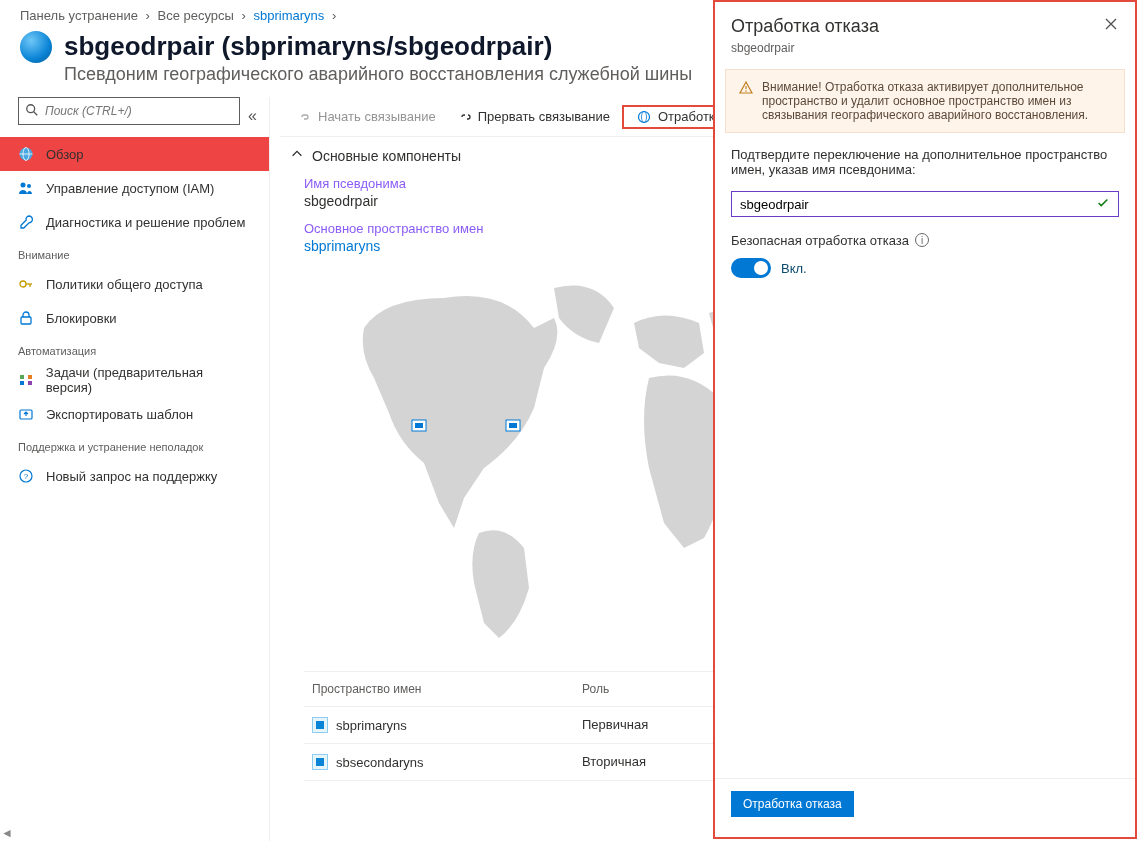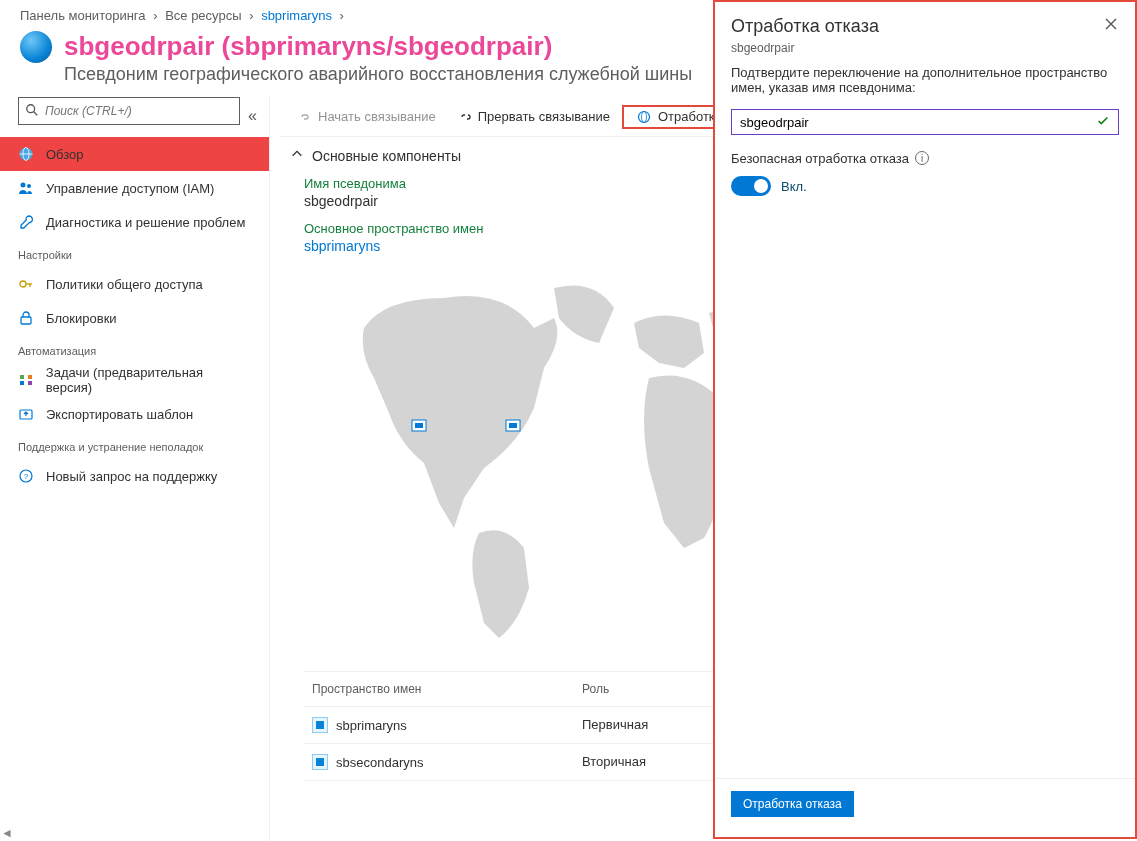--- a/index.html
+++ b/index.html
@@ -21,21 +21,21 @@
   }
   .breadcrumb .sep { margin: 0 4px; color: #605e5c; }
   .breadcrumb .link { color: #0078d4; }
 
   .page-header { display: flex; align-items: flex-start; padding: 4px 20px 12px; }
   .globe-icon {
     width: 32px; height: 32px; border-radius: 50%;
     background: radial-gradient(circle at 35% 30%, #6fc7f7, #0a84d6 60%, #065a94);
     margin-right: 12px; position: relative; flex: 0 0 32px;
   }
-  .page-title { font-size: 26px; font-weight: 600; color: #ec4899; }
+  .page-title { font-size: 26px; font-weight: 600; color: #0f172a; }
   .page-sub { font-size: 18px; color: #605e5c; margin-top: 2px; }
 
   .layout { display: flex; height: calc(841px - 90px); }
   .sidebar { width: 270px; flex: 0 0 270px; border-right: 1px solid #eee; }
   .main { flex: 1; position: relative; padding: 0 10px 0 10px; }
 
   .search-wrap { display: flex; align-items: flex-end; gap: 8px; padding: 0 12px 8px 18px; }
   .search-box {
     flex: 1; border: 1px solid #605e5c; height: 28px;
     display: flex; align-items: center; padding: 0 6px;
@@ -60,21 +60,21 @@
   }
   .tool-btn { display: flex; align-items: center; gap: 6px; padding: 0 8px; color: #949494; font-size: 13px; cursor: pointer; height: 100%; }
   .tool-btn.enabled { color: #323130; }
   .tool-btn .ti { width: 16px; height: 16px; display:inline-flex; }
   .tool-highlight { border: 2px solid #e34a3b; padding: 2px 4px; }
 
   .essentials-hdr { display: flex; align-items: center; gap: 8px; padding: 10px 10px 4px; font-size: 14px; }
   .chev { display:inline-block; transform: rotate(0); }
 
   .kv-block { padding: 8px 24px 4px; }
-  .kv-label { font-size: 13px; color: #15803d; }
+  .kv-label { font-size: 13px; color: #8b5cf6; }
   .kv-val { font-size: 14px; color: #323130; margin-top: 2px; }
   .kv-val.link { color: #0078d4; }
 
   .map-wrap { padding: 10px 24px; }
   .map-svg { width: 680px; height: 380px; }
   .map-pin { fill:#fff; stroke:#0078d4; stroke-width:1; }
   .map-pin-inner { fill:#0078d4; }
 
   .ns-table { margin: 10px 24px 0; border-top: 1px solid #eee; }
   .ns-head, .ns-row { display: flex; padding: 10px 8px; border-bottom: 1px solid #eee; }
@@ -123,21 +123,21 @@
 
   .blade-footer { margin-top:auto; border-top:1px solid #eee; padding: 12px 16px 20px; }
   .primary-btn { background:#0078d4; color:#fff; border:none; padding: 6px 12px; font-size:12px; cursor:pointer; }
 
   .hscroll { position:absolute; left:0; bottom:0; height:16px; width:14px; display:flex; align-items:center; justify-content:center; color:#888; font-size:12px;}
 </style>
 </head>
 <body>
 
 <div class="breadcrumb">
-  <span>Панель мониторинга</span>
+  <span>Панель устранение</span>
   <span class="sep">›</span>
   <span>Все ресурсы</span>
   <span class="sep">›</span>
   <span class="link">sbprimaryns</span>
   <span class="sep">›</span>
 </div>
 
 <div class="page-header">
   <div class="globe-icon"></div>
   <div>
@@ -186,21 +186,21 @@
       </div>
       <div class="nav-item">
         <span class="nav-icon">
           <svg viewBox="0 0 16 16">
               <path d="M11 2a3 3 0 00-2.8 4L3 11.2V14h2.8L11 8.8A3 3 0 1011 2z" fill="none" stroke="#0078d4" stroke-width="1.3"></path>
             </svg>
         </span>
         <span>Диагностика и решение проблем</span>
       </div>
 
-      <div class="nav-head">Настройки</div>
+      <div class="nav-head">Внимание</div>
       <div class="nav-item">
         <span class="nav-icon" style="color:#c29b00">
           <svg viewBox="0 0 16 16">
               <circle cx="5" cy="8" r="3" fill="none" stroke="currentColor" stroke-width="1.3"></circle>
               <line x1="8" y1="8" x2="14" y2="8" stroke="currentColor" stroke-width="1.3"></line>
               <line x1="12" y1="8" x2="12" y2="11" stroke="currentColor" stroke-width="1.3"></line>
             </svg>
         </span>
         <span>Политики общего доступа</span>
       </div>
@@ -361,20 +361,30 @@
   <div class="blade-head">
     <div class="blade-title">Отработка отказа</div>
     <div class="blade-close">
       <svg width="16" height="16" viewBox="0 0 16 16">
           <path d="M3 3l10 10M13 3L3 13" stroke="#555" stroke-width="1.4"></path>
         </svg>
     </div>
   </div>
   <div class="blade-sub">sbgeodrpair</div>
 
+  <div class="warn-box">
+    <span class="warn-ico">
+      <svg width="16" height="16" viewBox="0 0 16 16">
+          <path d="M8 2l6 11H2z" fill="none" stroke="#c08020" stroke-width="1.2"></path>
+          <line x1="8" y1="6" x2="8" y2="9" stroke="#c08020" stroke-width="1.2"></line>
+          <circle cx="8" cy="11" r="0.8" fill="#c08020"></circle>
+        </svg>
+    </span>
+    <span>Внимание! Отработка отказа активирует дополнительное пространство и удалит основное пространство имен из связывания географического аварийного восстановления.</span>
+  </div>
 
   <div class="blade-body">
     <div>Подтвердите переключение на дополнительное пространство имен, указав имя псевдонима:</div>
     <div class="alias-row">
       <div class="alias-input">
         <input value="sbgeodrpair" style="">
         <span class="check">
           <svg width="14" height="14" viewBox="0 0 16 16">
               <path d="M3 8l3 3 7-7" fill="none" stroke="#107c10" stroke-width="1.8"></path>
             </svg>

